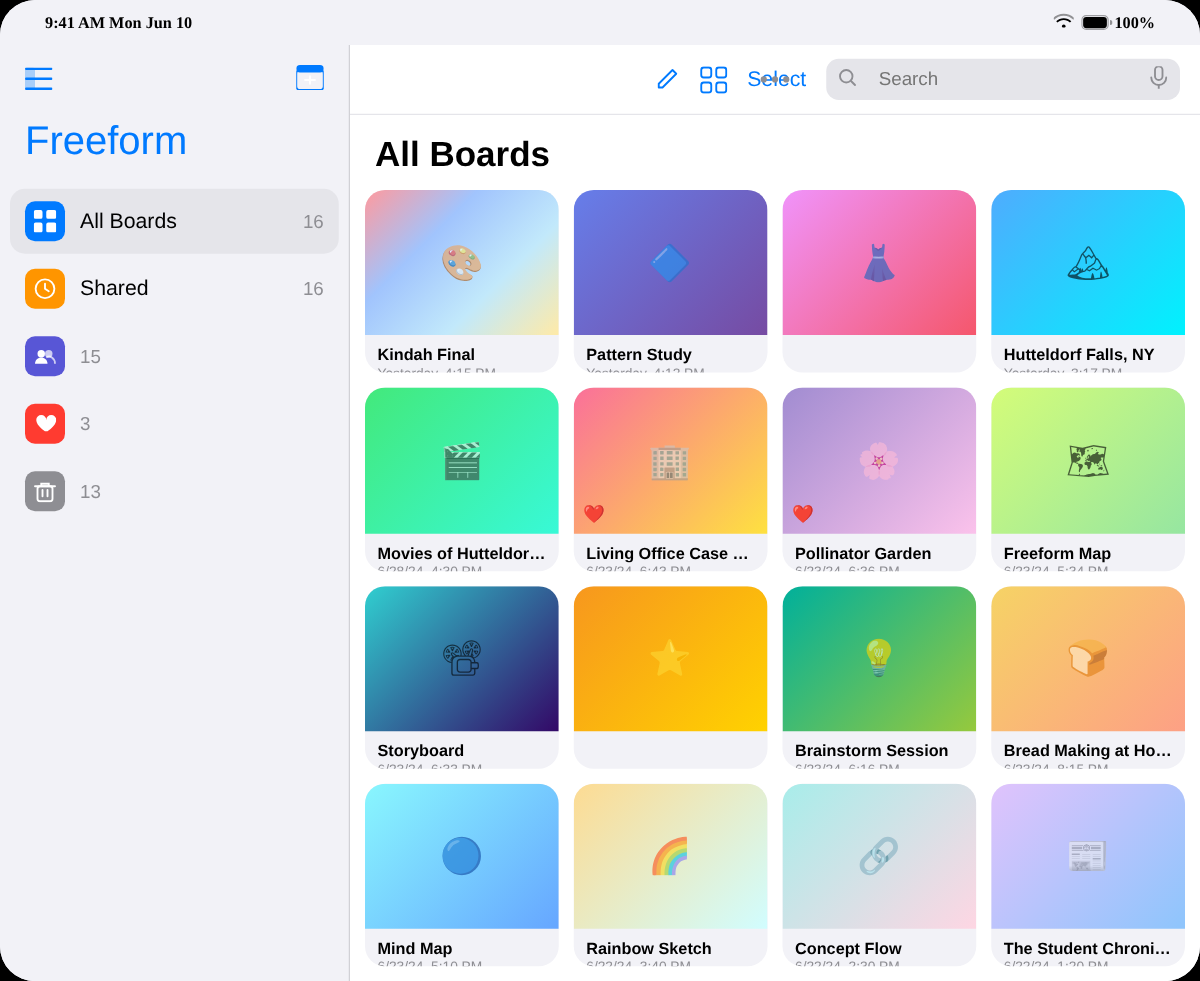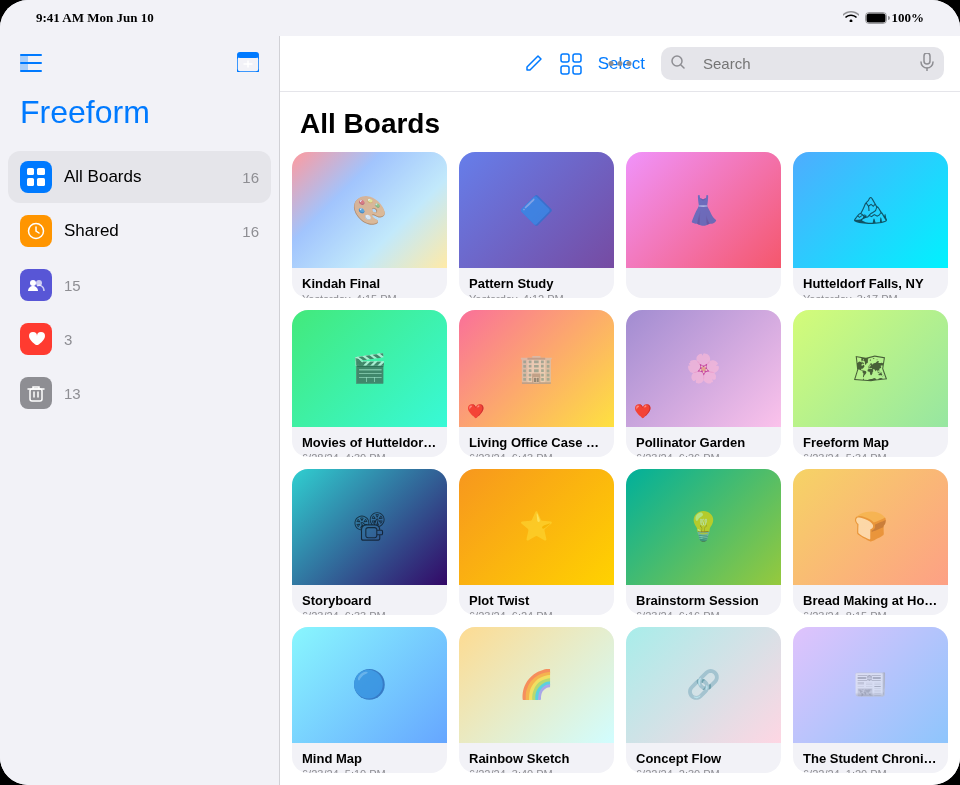--- a/index.html
+++ b/index.html
@@ -553,25 +553,20 @@
         <div class="board-title">Storyboard</div>
         <div class="board-date">6/23/24, 6:33 PM</div>
 
       </div>
     </div>
           <div class="board-card">
       <div class="board-thumbnail thumb-plottwist">
         <div class="doodle-overlay">⭐</div>
 
       </div>
-      <div class="board-info">
-        <div class="board-title">Plot Twist</div>
-        <div class="board-date">6/23/24, 6:24 PM</div>
-
-      </div>
     </div>
           <div class="board-card">
       <div class="board-thumbnail thumb-brainstorm">
         <div class="doodle-overlay">💡</div>
 
       </div>
       <div class="board-info">
         <div class="board-title">Brainstorm Session</div>
         <div class="board-date">6/23/24, 6:16 PM</div>
 

